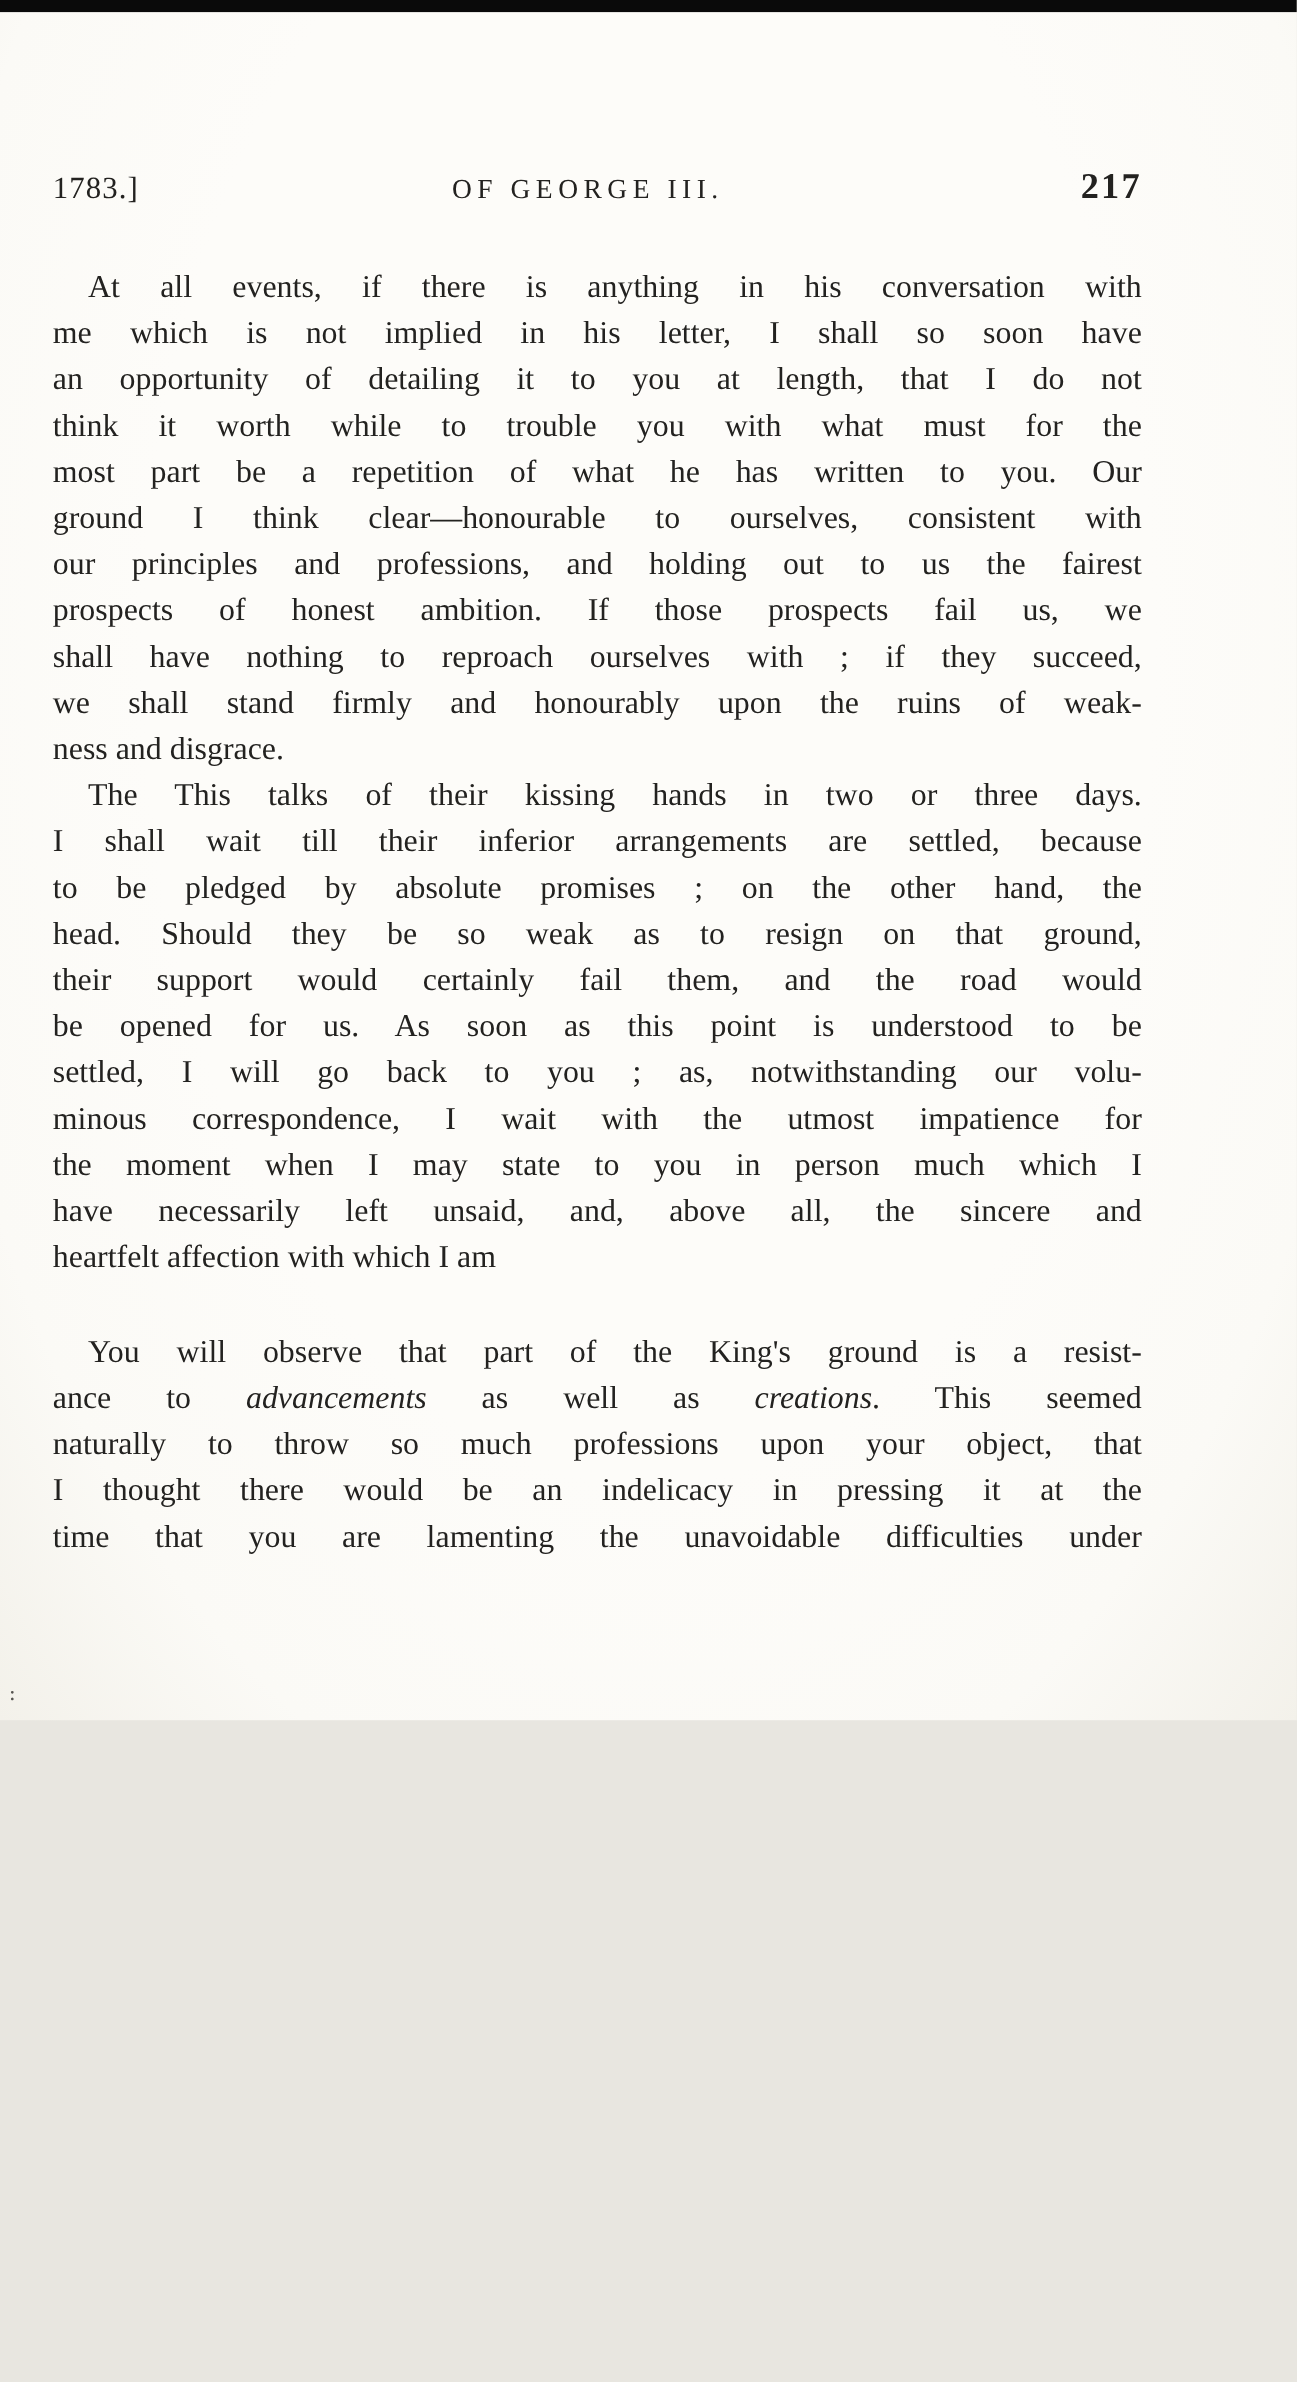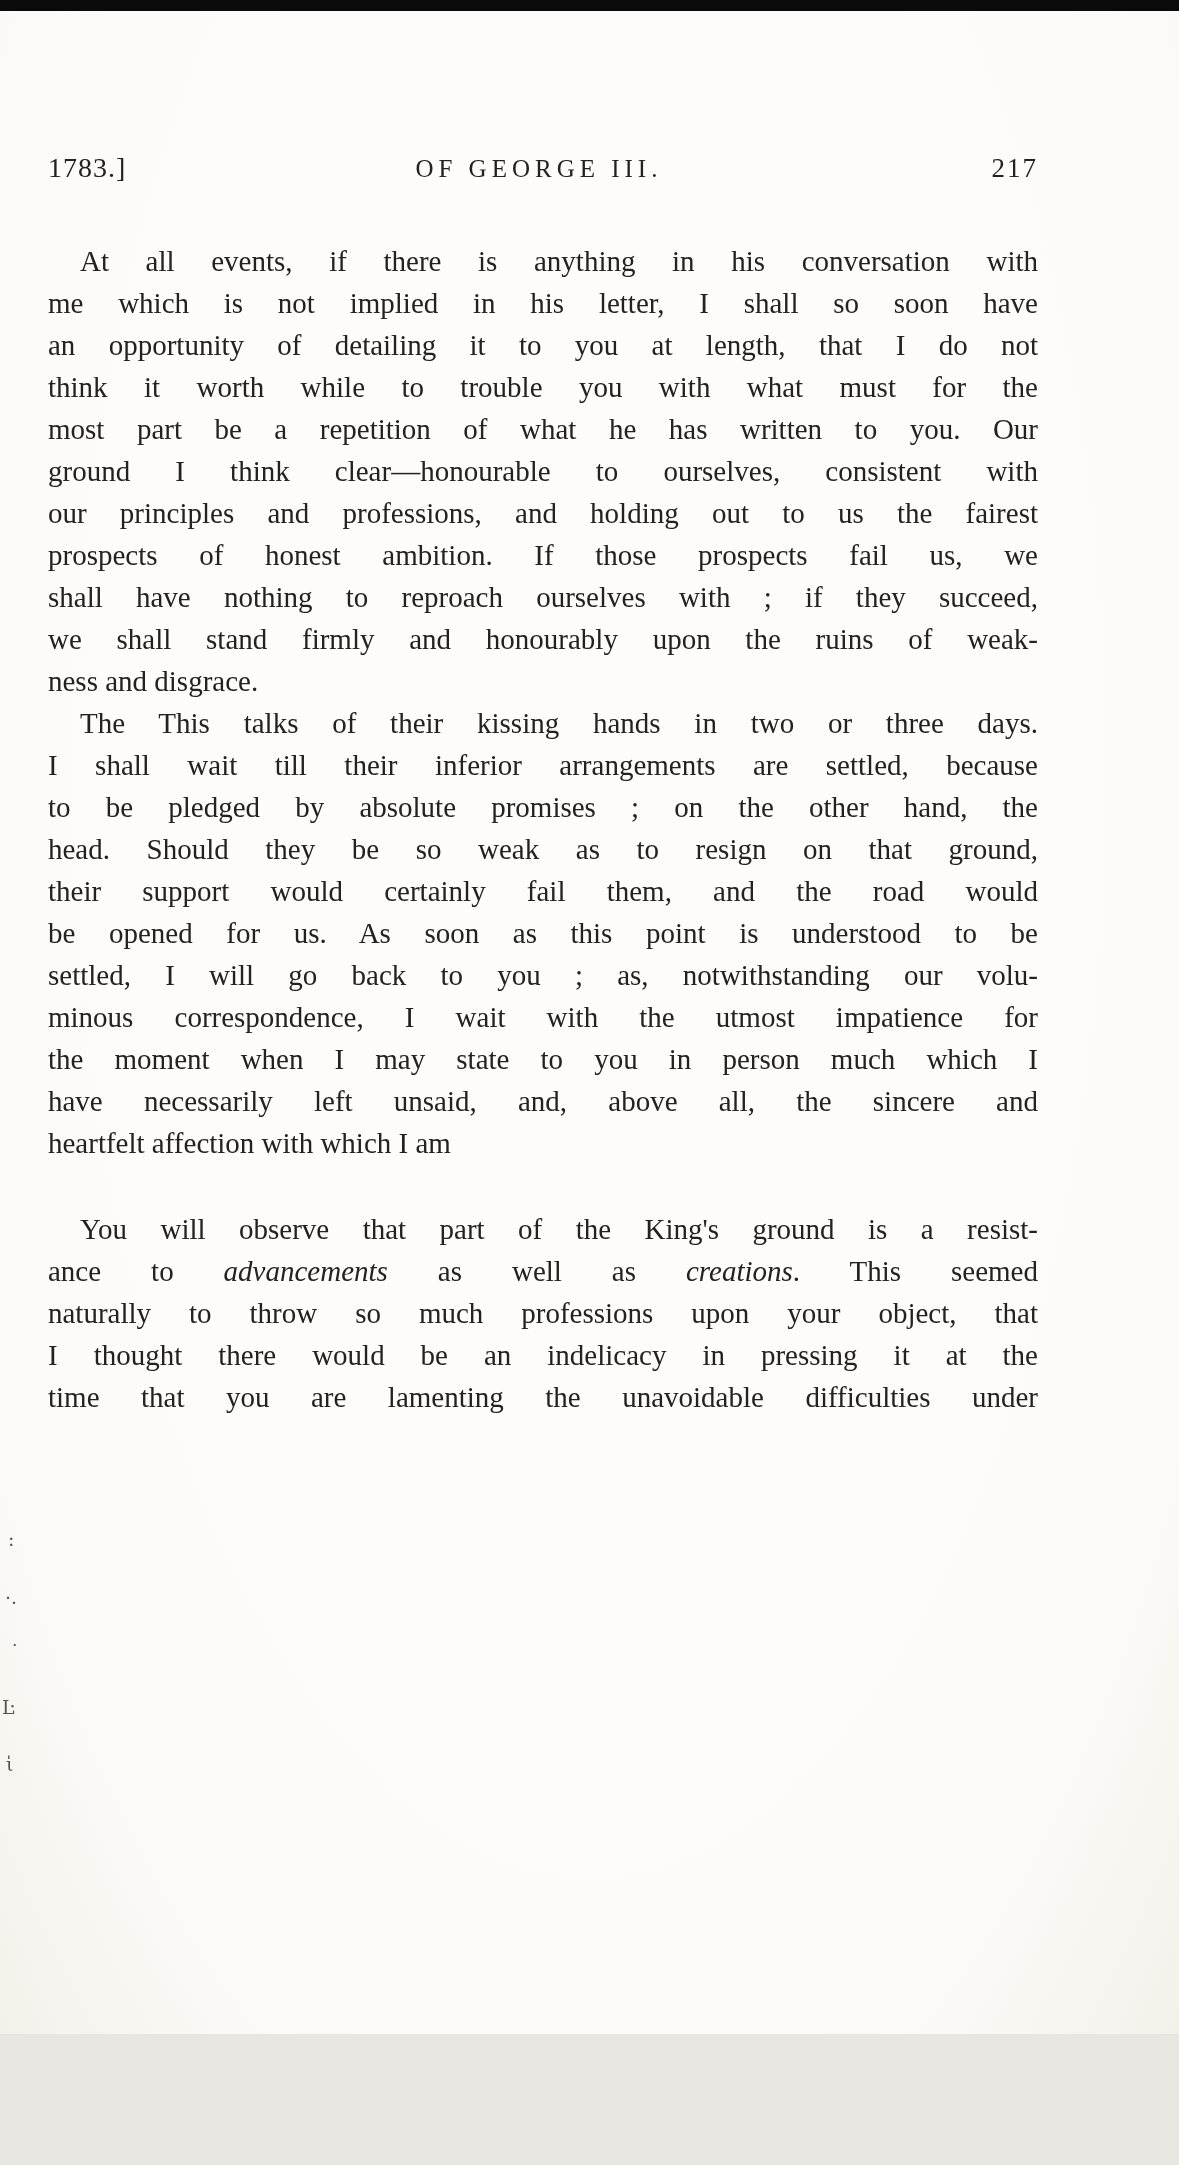--- a/index.html
+++ b/index.html
@@ -3,40 +3,40 @@
 <meta charset="utf-8">
 <style>
   :root{
     --paper:#fbfaf6;
     --ink:#232220;
     --bar:#0a0a0a;
   }
   html,body{margin:0;padding:0;background:#e8e6e0;}
   .sheet{
     position:relative;
-    width:1179px;height:2034px;
+    width:1179px;height:1564px;
     margin:0 auto;
     background:radial-gradient(ellipse at 50% 38%, #fdfcf9 55%, var(--paper) 80%, #f3f1ea 100%);
     overflow:hidden;
     font-family:"Liberation Serif","DejaVu Serif",serif;
     color:var(--ink);
   }
   .scan-bar-top{
     position:absolute;top:0;left:0;width:100%;height:11px;background:var(--bar);
   }
   .scan-bar-bottom{
     position:absolute;top:2138px;left:0;width:100%;height:21px;background:var(--bar);
   }
   .running-head{
     position:absolute;top:152px;left:48px;width:990px;
     display:flex;align-items:baseline;justify-content:space-between;
   }
   .rh-year{font-size:28px;letter-spacing:1px;}
   .rh-title{font-size:25px;letter-spacing:5px;transform:translateX(-20px);}
-  .rh-page{font-size:27px;letter-spacing:2px;}
+  .rh-page{font-size:33px;letter-spacing:2px;font-weight:bold;}
   .text-block{
     position:absolute;top:240px;left:48px;width:990px;
     font-size:29px;line-height:42px;
   }
   .para{margin:0;}
   .para.indent .line:first-child{padding-left:32px;}
   .line{
     text-align:justify;
     text-align-last:justify;
     text-justify:inter-word;

